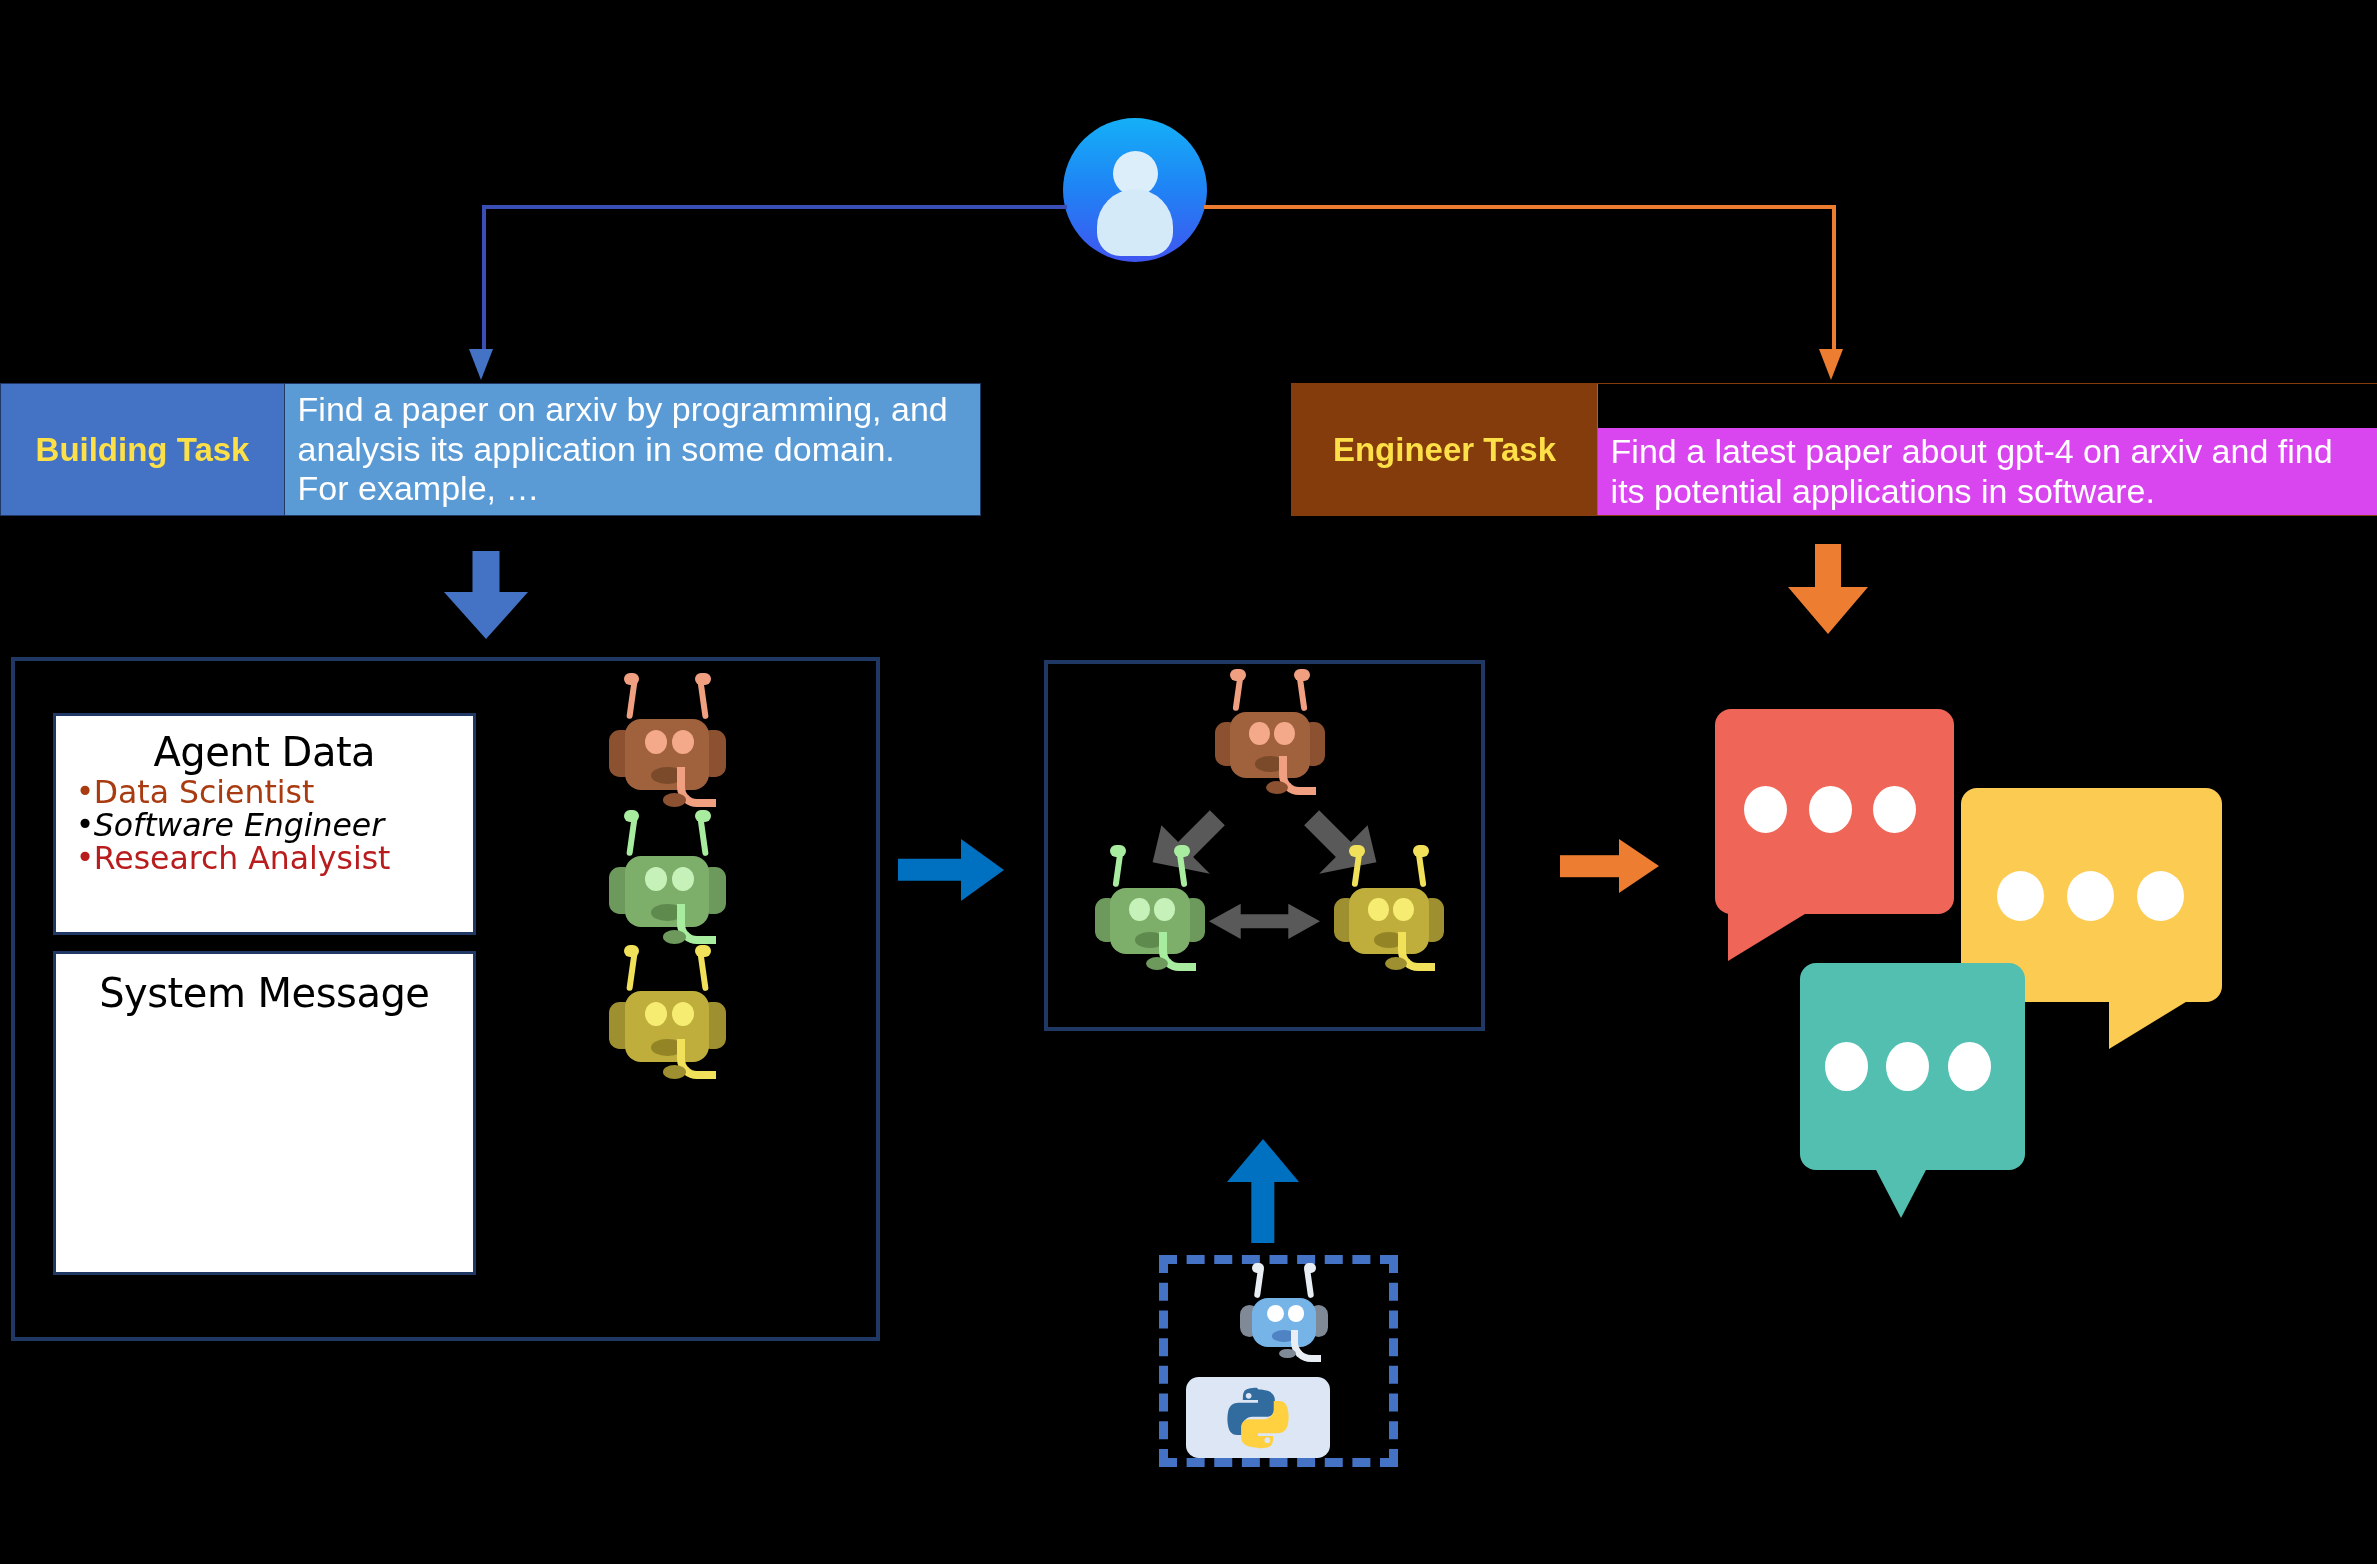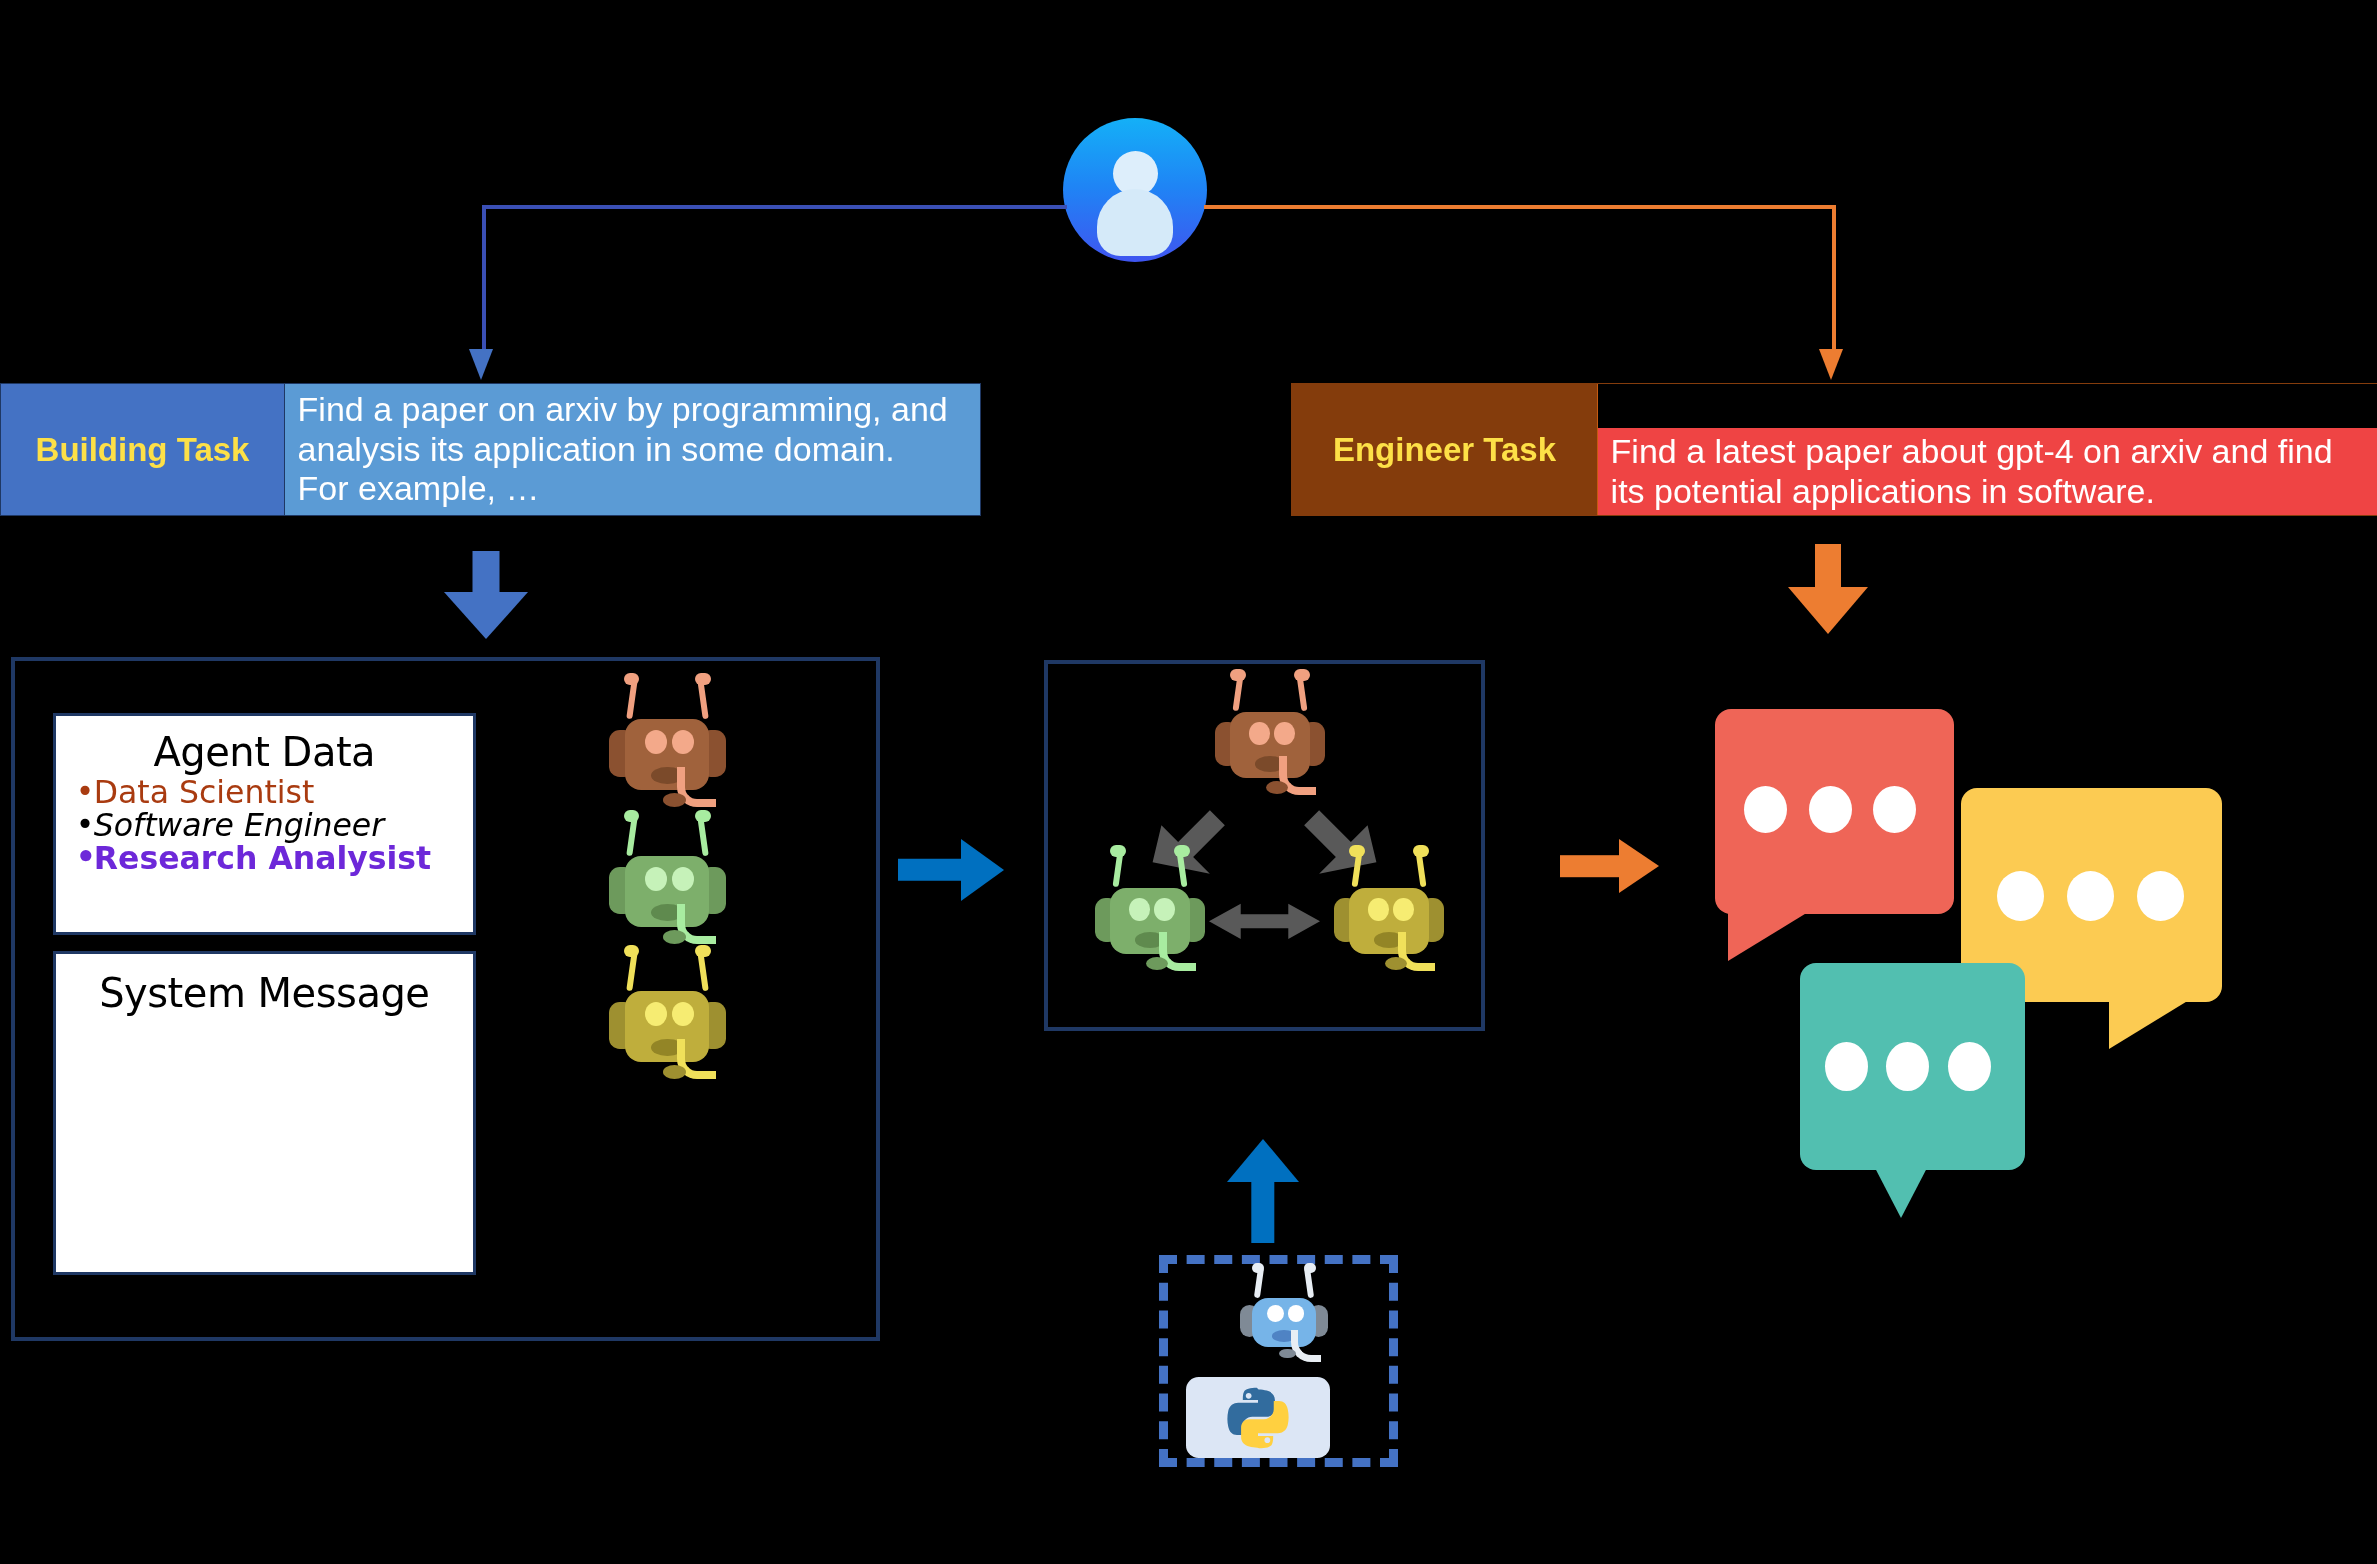--- a/index.html
+++ b/index.html
@@ -29,21 +29,21 @@
   .taskbar{position:absolute;display:flex;align-items:stretch;box-sizing:border-box;}
   .task-label{display:flex;align-items:center;justify-content:center;color:#fde047;
     font-weight:bold;font-size:33px;box-sizing:border-box;}
   .task-body{flex:1;display:flex;align-items:center;color:#fff;font-size:34px;
     line-height:1.17;padding:3.6px 10.8px 3.6px 12.6px;box-sizing:border-box;}
   #building-task{left:0px;top:383px;width:981px;height:133px;border:1.8px solid #1F3864;}
   #building-task .task-label{width:284px;background:#4472C4;border-right:1.8px solid #1F3864;}
   #building-task .task-body{background:#5B9BD5;}
   #execution-task{left:1291px;top:383px;width:1087px;height:133px;border:1.8px solid #843C0C;}
   #execution-task .task-label{width:306px;background:#843C0C;border-right:1.8px solid #C55A11;}
-  #execution-task .task-body{background:#ef4444;margin-top:44px;}
+  #execution-task .task-body{background:#d946ef;margin-top:44px;}
 
   
   .fat-v{position:absolute;}
   .fat-v .shaft{position:absolute;left:50%;top:0;transform:translateX(-50%);}
   .fat-v .head{position:absolute;left:50%;transform:translateX(-50%);width:0;height:0;}
   .fat-h{position:absolute;}
   .fat-h .shaft{position:absolute;left:0;top:50%;transform:translateY(-50%);}
   .fat-h .head{position:absolute;top:50%;transform:translateY(-50%);width:0;height:0;}
 
   
@@ -59,21 +59,21 @@
   #agent-name-card .card-title{margin:7.2px 0 1.8px;}
   #system-message-card .card-title{margin:16px 0 5.4px;}
   .bullets{list-style:none;margin:0;padding:0 9px 0 20px;}
   .bullets li{font-size:31.5px;line-height:1.02;margin:0 0 0.9px;position:relative;
     padding-left:18px;font-family:"DejaVu Sans", sans-serif;}
   .bullets li:before{content:"\2022";position:absolute;left:0;top:-1.8px;}
   .sm-bullets li{font-size:23.4px;line-height:1.17;margin:0 0 12.6px;padding-left:16px;}
   .sm-bullets li:before{top:-0.9px;}
   .c-brown{color:#A93B10;}
   .c-green{color:#000000;font-style:italic;}
-  .c-gold{color:#6d28d9;font-weight:bold;}
+  .c-gold{color:#b91c1c;}
 
   
   .robot{position:absolute;}
   .robot .ant{position:absolute;width:6.3px;border-radius:3.6px;}
   .robot .antcap{position:absolute;width:15.3px;height:11.7px;border-radius:6.3px;}
   .robot .ear{position:absolute;top:26%;width:22%;height:46%;border-radius:10.8px;}
   .robot .face{position:absolute;left:14%;top:15%;width:72%;height:70%;border-radius:16px;}
   .robot .eye{position:absolute;top:26%;width:19%;height:24%;border-radius:50%;}
   .robot .mouth{position:absolute;left:36%;top:62%;width:28%;height:17%;border-radius:50%;}
   .robot .mic-arm{position:absolute;border-style:solid;border-color:transparent;

